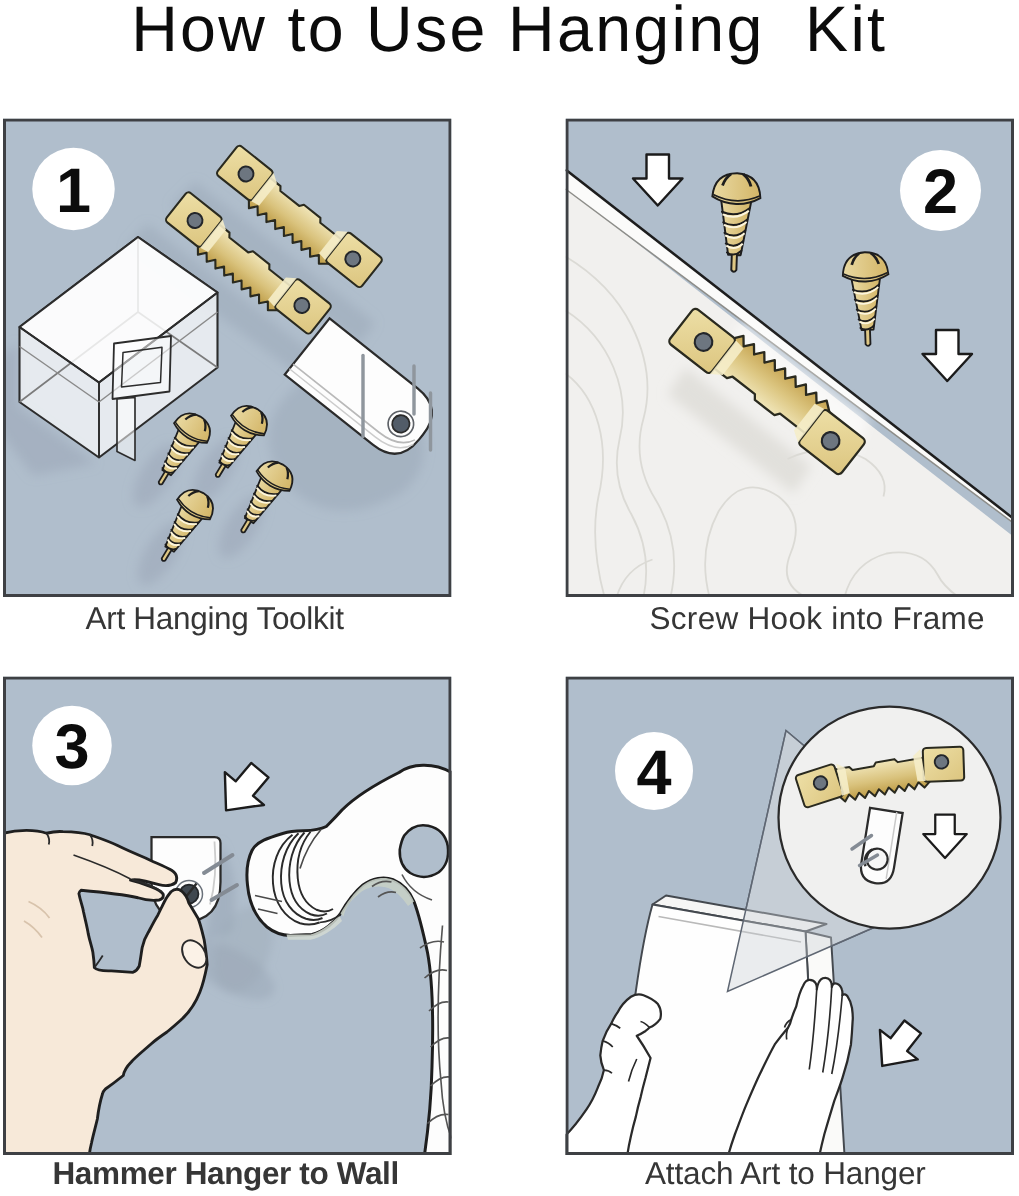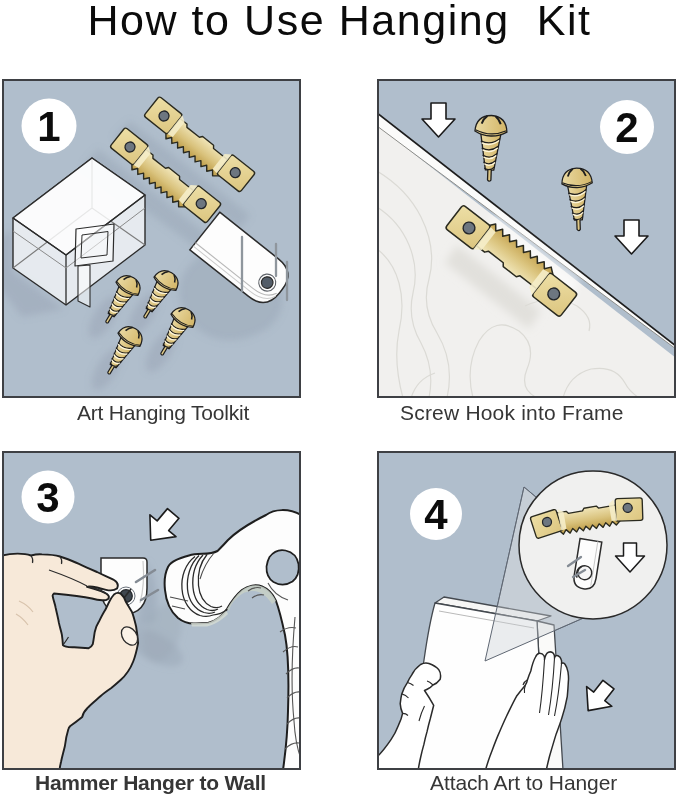--- a/index.html
+++ b/index.html
@@ -535,16 +535,16 @@
   <g fill="#fff" stroke="#1b1b1b" stroke-width="1.6" stroke-linejoin="round">
     <path d="M-7,-17 h14 v15 h9 l-16,18 l-16,-18 h9 z" transform="translate(221,247) rotate(38)"></path>
   </g>
 
   <circle cx="59" cy="63" r="26" fill="#fff"></circle>
   <text x="59" y="78" font-size="42" font-weight="bold" fill="#0c0c0c" text-anchor="middle" font-family="Liberation Sans,sans-serif">4</text>
 
   <rect x="1" y="1" width="297" height="317" fill="none" stroke="#3e4044" stroke-width="2"></rect>
 </svg>
 
-<div class="cap" style="left:57px;top:401px;letter-spacing:-0.2px;margin-left:20px;">Art Hanging Toolkit</div>
-<div class="cap" style="left:400px;top:401px;">Screw Hook into Frame</div>
+<div class="cap" style="left:57px;top:401px;letter-spacing:-0.2px;">Art Hanging Toolkit</div>
+<div class="cap" style="left:433px;top:401px;">Screw Hook into Frame</div>
 <div class="cap" style="left:35px;top:771px;letter-spacing:-0.25px;font-weight:bold;">Hammer Hanger to Wall</div>
 <div class="cap" style="left:430px;top:771px;letter-spacing:-0.1px;">Attach Art to Hanger</div>
 
 </body></html>

